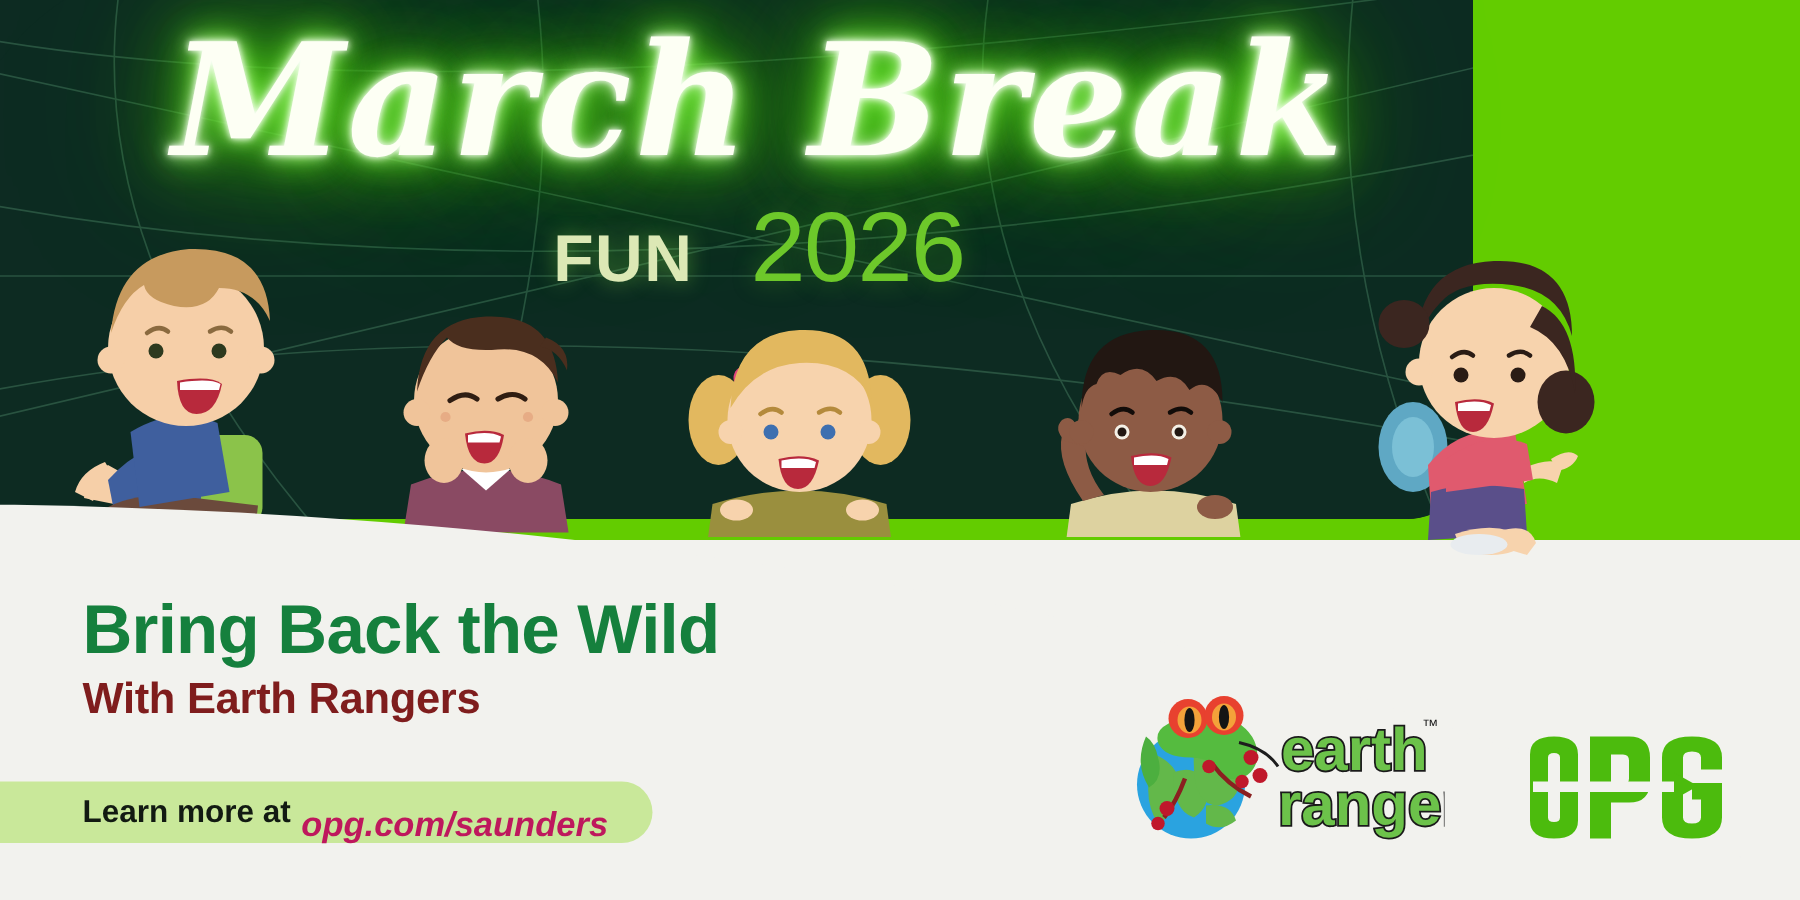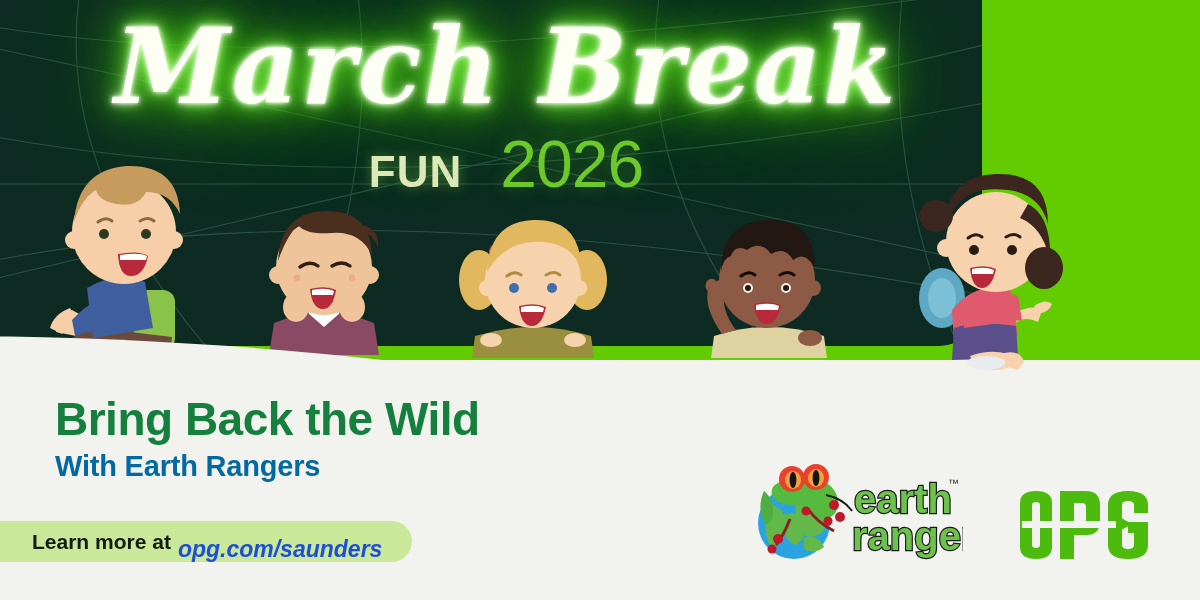--- a/index.html
+++ b/index.html
@@ -62,29 +62,29 @@
   
   .kid{ position:absolute; }
 
   
   .headline{
     position:absolute; left:55px; top:392px;
     font-size:46px; font-weight:700; color:#15803d; letter-spacing:-.5px;
   }
   .subhead{
     position:absolute; left:55px; top:450px;
-    font-size:29px; font-weight:700; color:#0369a1; letter-spacing:-.2px;
+    font-size:29px; font-weight:700; color:#7f1d1d; letter-spacing:-.2px;
   }
   .learn-pill{
     position:absolute; left:0; top:521px; height:41px;
     background:#c9e89a; border-radius:0 21px 21px 0;
-    padding:0 30px 0 32px; display:flex; align-items:center;
+    padding:0 30px 0 55px; display:flex; align-items:center;
   }
   .learn-pill .lbl{ font-size:21px; font-weight:600; color:#121a12; }
-  .learn-pill .url{ font-size:23px; font-weight:800; font-style:italic; color:#1d4ed8; margin-left:7px;margin-top:16px; }
+  .learn-pill .url{ font-size:23px; font-weight:800; font-style:italic; color:#be185d; margin-left:7px;margin-top:16px; }
 
   
   .er-logo{ position:absolute; left:748px; top:455px; width:215px; height:112px; }
   .opg-logo{ position:absolute; left:1018px; top:489px; width:132px; height:72px; }
 </style>
 </head>
 <body>
 
 <div id="banner">
 

